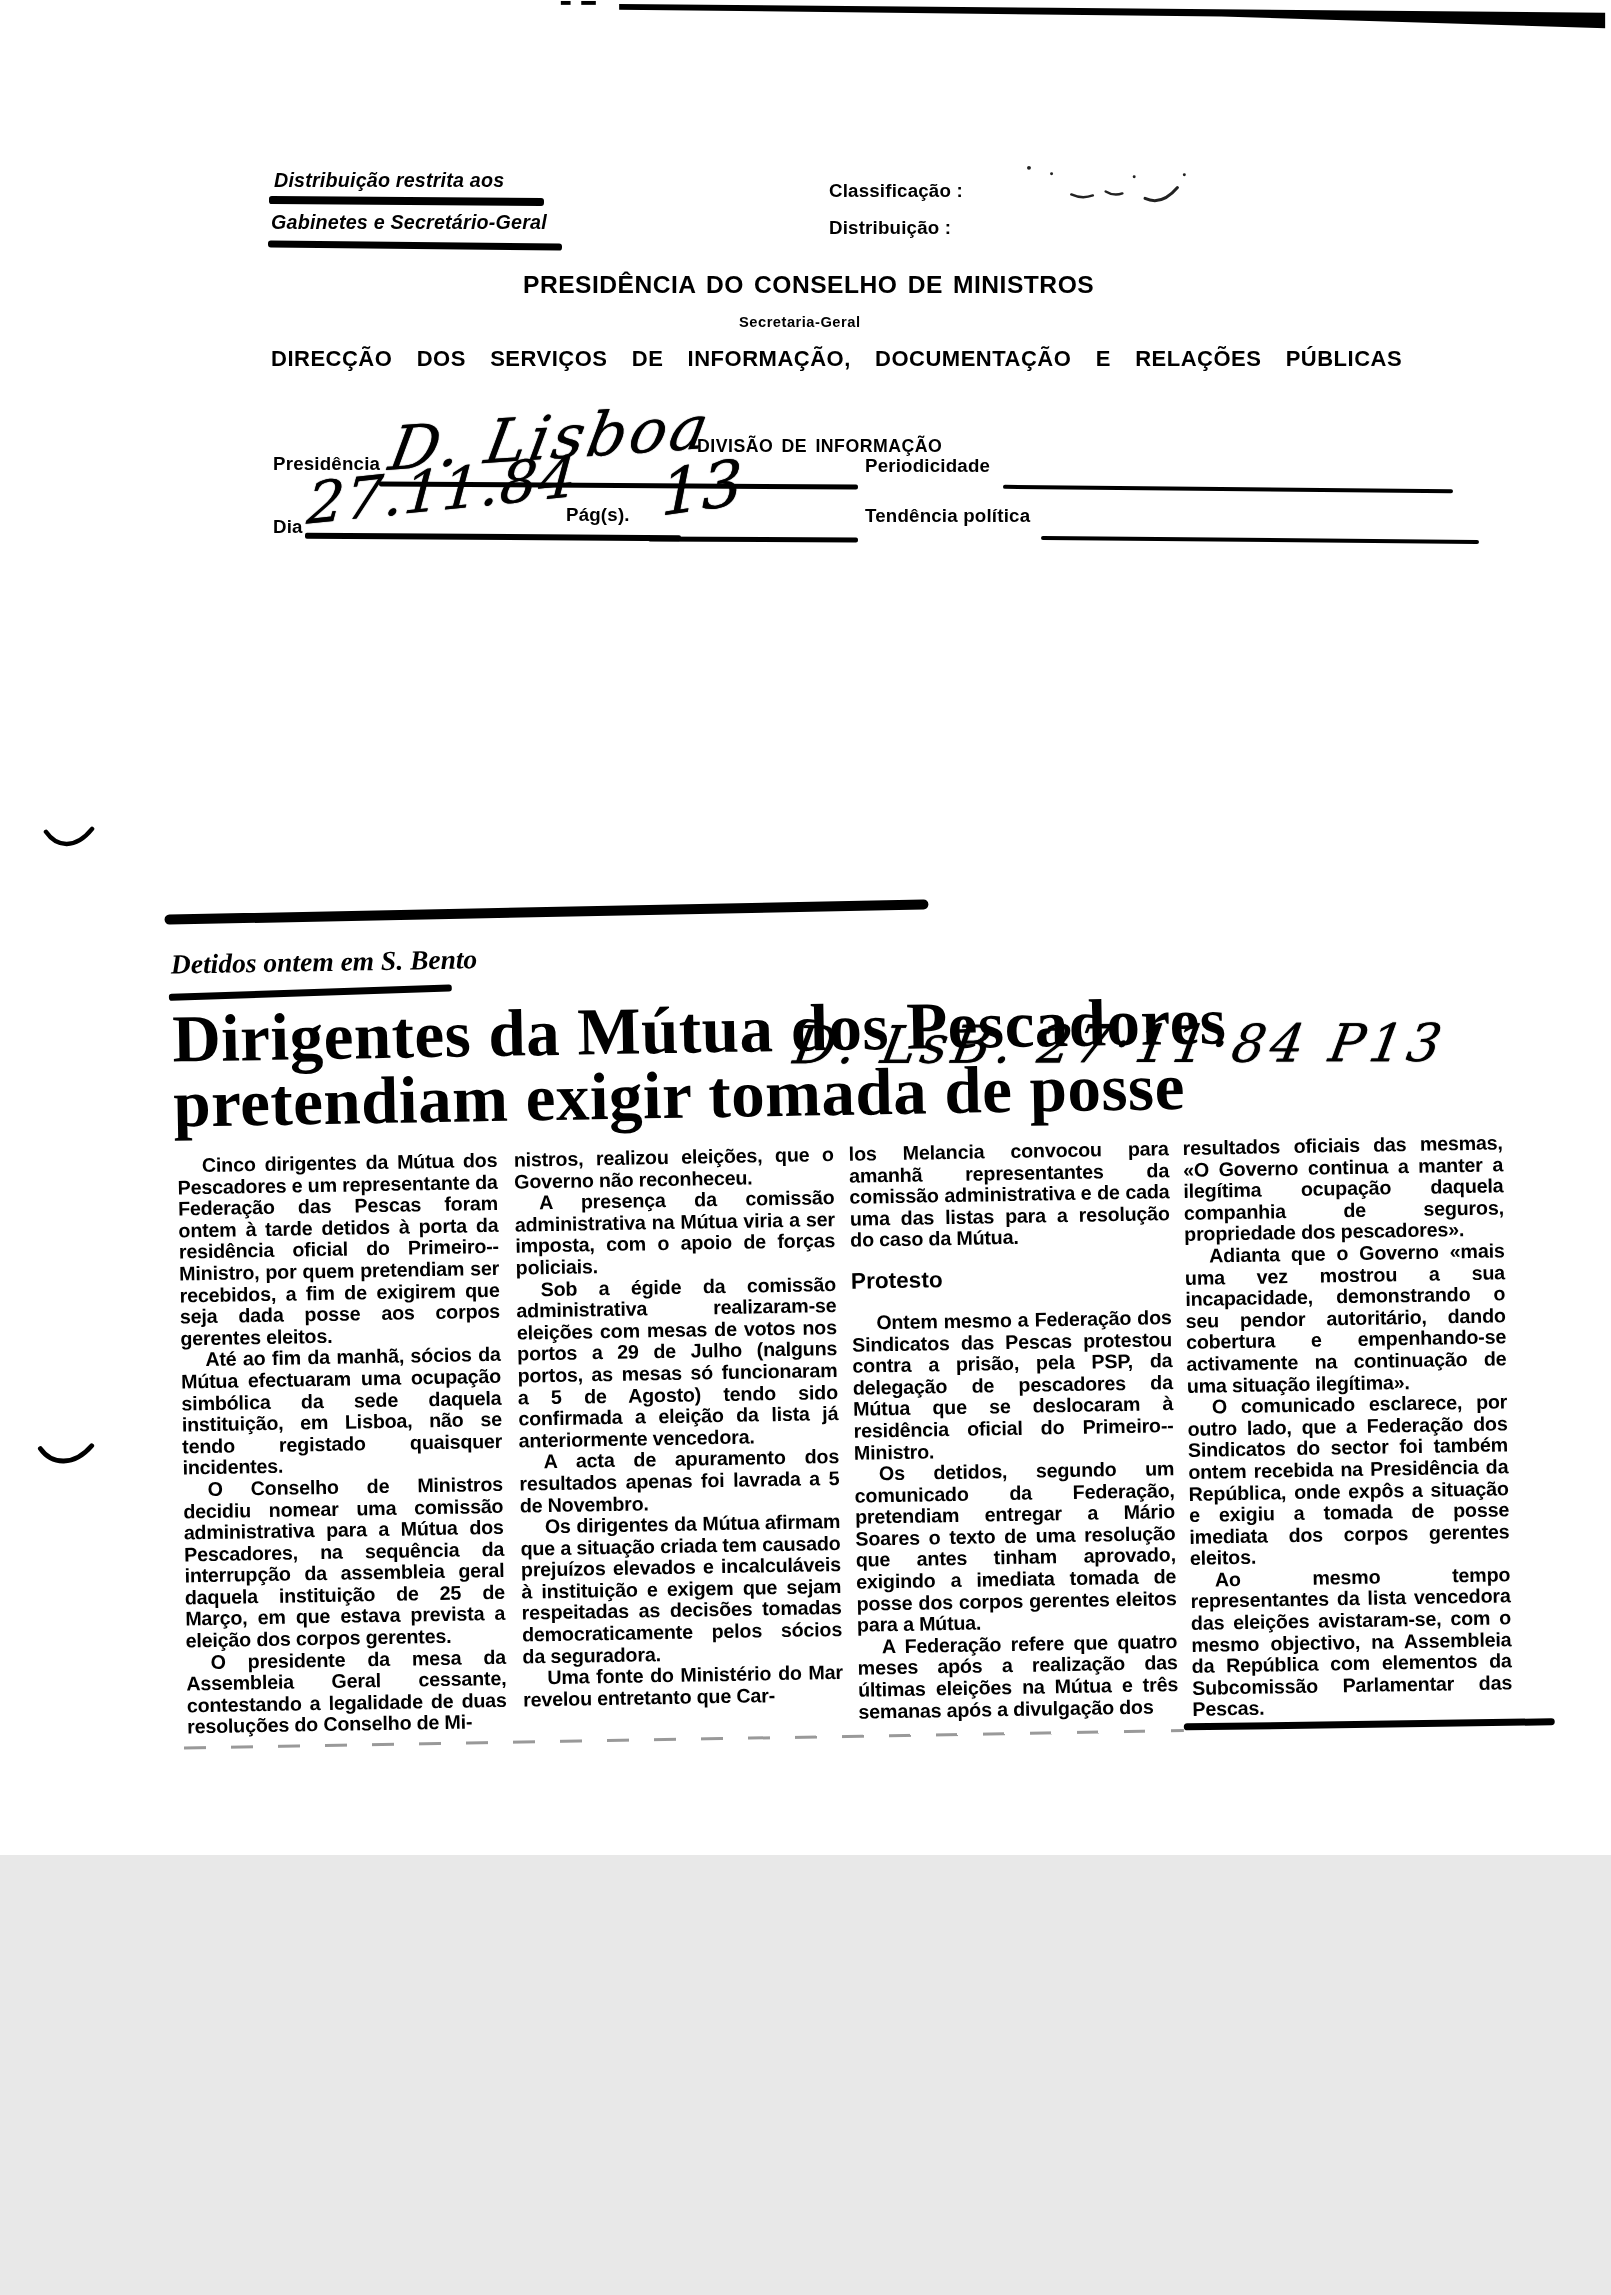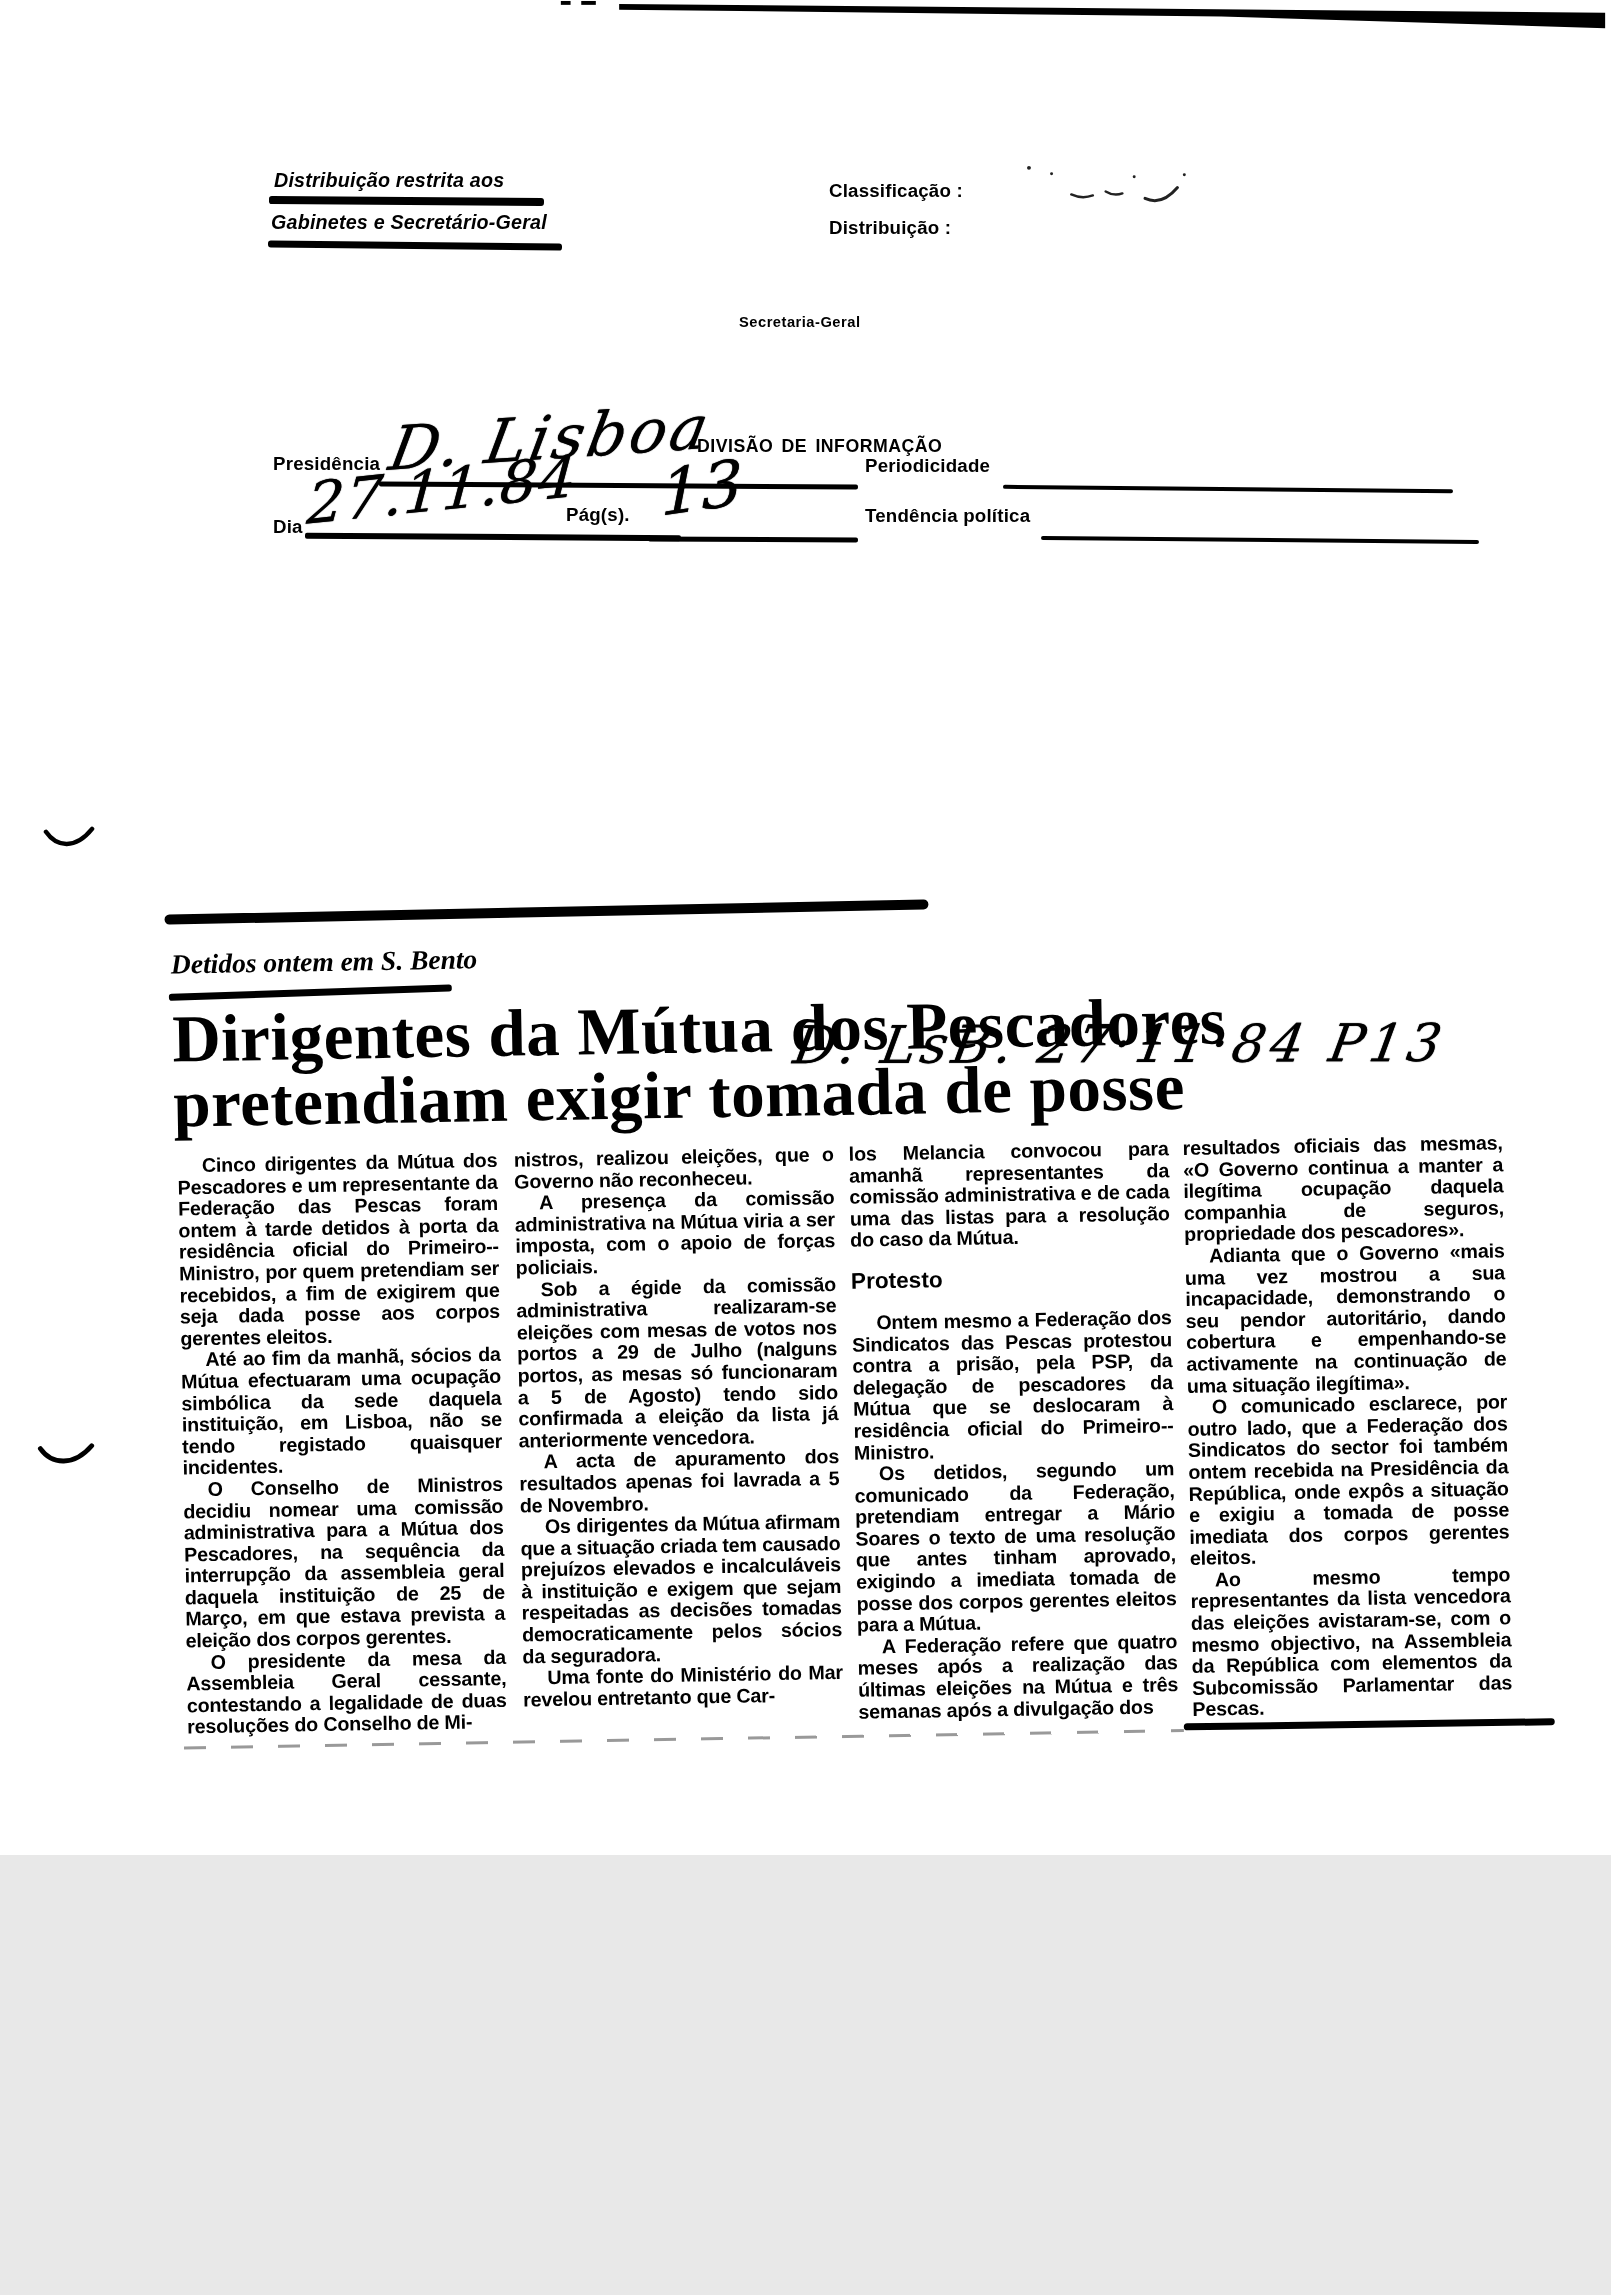--- a/index.html
+++ b/index.html
@@ -53,21 +53,23 @@
     <circle cx="14" cy="16" r="4" fill="#222"></circle>
     <circle cx="60" cy="28" r="3" fill="#222"></circle>
     <path d="M100,70 q22,10 44,2" stroke="#222" stroke-width="5" fill="none" stroke-linecap="round"></path>
     <path d="M170,64 q16,10 34,4" stroke="#222" stroke-width="5" fill="none" stroke-linecap="round"></path>
     <circle cx="228" cy="34" r="3" fill="#222"></circle>
     <path d="M250,78 q34,16 66,-22" stroke="#222" stroke-width="6" fill="none" stroke-linecap="round"></path>
     <circle cx="330" cy="30" r="3" fill="#222"></circle>
   </svg>
   <div class="abs lbl" style="left:829px;top:218px;">Distribuição :</div>
 
+  <div class="abs orgtitle" style="left:523px;top:271px;">PRESIDÊNCIA DO CONSELHO DE MINISTROS</div>
   <div class="abs orgsub" style="left:739px;top:314px;">Secretaria-Geral</div>
+  <div class="abs orgdep" style="left:271px;top:347px;">DIRECÇÃO DOS SERVIÇOS DE INFORMAÇÃO, DOCUMENTAÇÃO E RELAÇÕES PÚBLICAS</div>
   <div class="abs orgdiv" style="left:697px;top:396px;">DIVISÃO DE INFORMAÇÃO</div>
 
   <div class="abs lbl" style="left:273px;top:454px;">Presidência</div>
   <div class="abs hand" style="left:393px;top:407px;font-size:61px;letter-spacing:2.9px;transform:skewX(-14deg) rotate(-4deg);">D. Lisboa</div>
   <div class="abs fline" style="left:379px;top:483px;width:479px;height:5.4px;transform:rotate(.35deg);"></div>
   <div class="abs lbl" style="left:865px;top:456px;">Periodicidade</div>
   <div class="abs fline" style="left:1003px;top:487px;width:450px;height:3.9px;transform:rotate(.55deg);"></div>
 
   <div class="abs lbl" style="left:273px;top:517px;">Dia</div>
   <div class="abs hand" style="left:309px;top:461px;font-size:58px;letter-spacing:1px;transform:skewX(-10deg) rotate(-6deg);">27.11.84</div>

